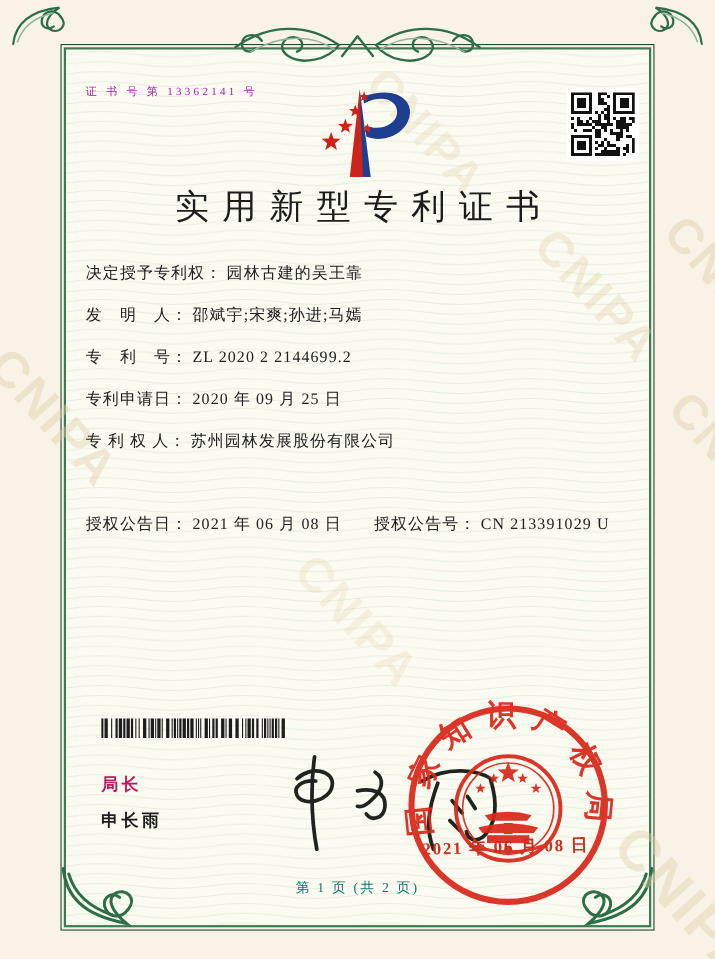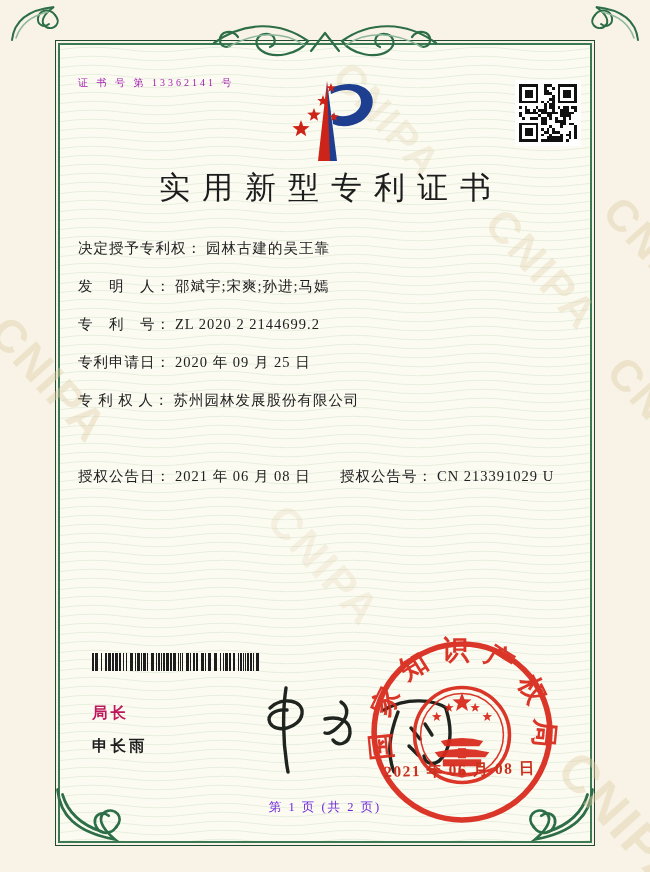--- a/index.html
+++ b/index.html
@@ -41,21 +41,21 @@
   .barcode{left:92px;top:653px;width:170px;height:18px}
   .sig-title{left:92px;top:703px;font-family:"Liberation Sans","DejaVu Sans",sans-serif;
     font-size:15.5px;font-weight:600;letter-spacing:3px;color:#be185d}
   .sig-name{left:92px;top:736px;font-family:"Liberation Sans","DejaVu Sans",sans-serif;
     font-size:15.5px;font-weight:700;letter-spacing:3px;color:#1e1e1e}
   .signature{left:248px;top:676px;width:218px;height:102px}
   .seal{left:366px;top:636px;width:192px;height:192px;opacity:.93}
   .seal-date{left:384px;top:760px;font-size:15.5px;font-weight:700;color:#cb2f1d;
     letter-spacing:1.5px;transform:rotate(-1.5deg);white-space:nowrap}
   .footer{left:0;top:799px;width:650px;text-align:center;font-size:12.5px;
-    letter-spacing:2px;color:#6d28d9}
+    letter-spacing:2px;color:#0f766e}
   
   .orn{position:absolute;z-index:2}
   .stroke-green{stroke:var(--ornament_green);fill:none;stroke-linecap:round}
   .stroke-green-lt{stroke:#8fb79b;fill:none;stroke-linecap:round}
   .fill-red{fill:var(--logo_red)}
   .fill-sealred{fill:var(--seal_red)}
   .stroke-sealred{stroke:var(--seal_red);fill:none}
   .sig-stroke{stroke:#1f241f;fill:none;stroke-linecap:round;stroke-linejoin:round}
   .seal-ring-text{font-family:"Liberation Serif","DejaVu Serif",serif;font-weight:700}
 </style>

